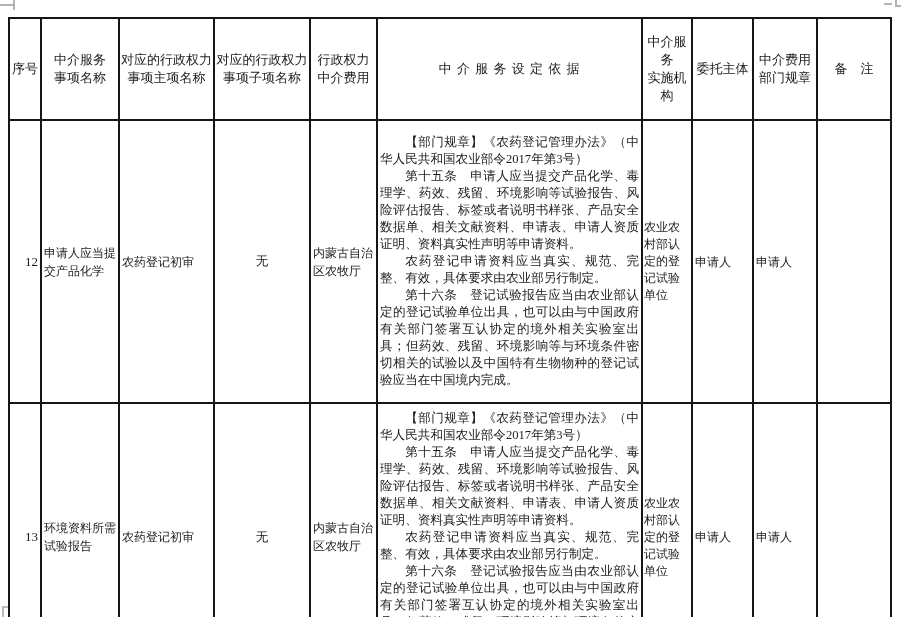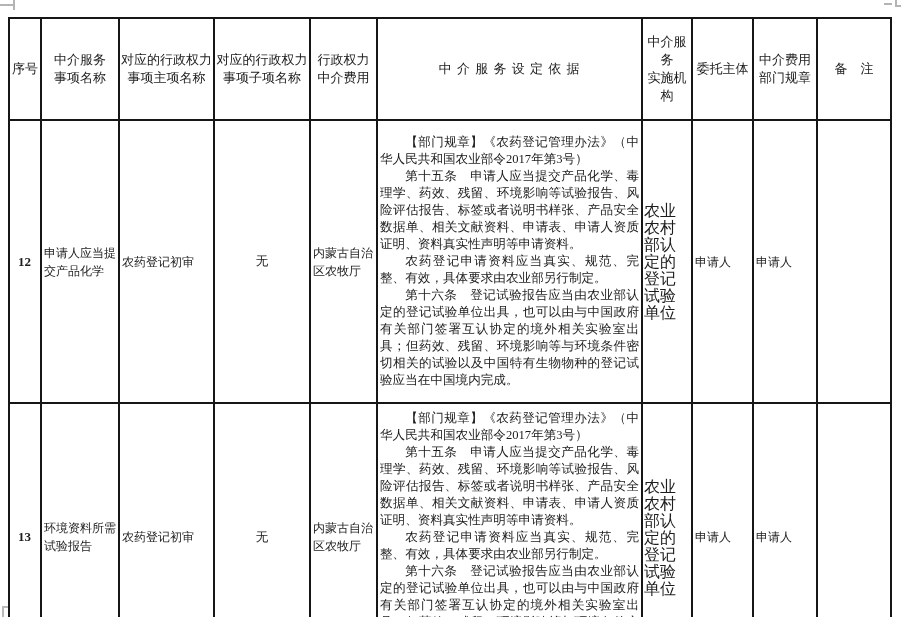--- a/index.html
+++ b/index.html
@@ -39,23 +39,22 @@
   th.hdr {
     font-size: 13px;
     line-height: 18px;
     text-align: center;
     white-space: pre-line;
     padding: 14px 0;
   }
   th.hdr-basis { letter-spacing: 1px; }
   td.c-seq {
     font-size: 13px;
-    text-align: left;
-    padding: 8px;
-    font-weight: bold;
+    text-align: center;
+    padding: 15px;
   }
   td.c-name {
     font-size: 12px;
     line-height: 18px;
     text-align: left;
     padding: 0 2px;
   }
   td.c-center {
     font-size: 12.5px;
     text-align: center;
@@ -66,21 +65,21 @@
     padding: 0 2px;
     text-align: justify;
     text-justify: inter-ideograph;
   }
   td.c-basis p {
     margin: 0;
     text-indent: 2em;
     line-height: 17px;
   }
   td.c-agency {
-    font-size: 16px;
+    font-size: 12px;
     line-height: 17px;
     text-align: left;
     padding: 0 1px;
   }
   td.c-remark { padding: 0; }
   
   .artifact { position: absolute; background: #b4b4b4; }
   .artifact.box {
     background: transparent;
     border-left: 2px solid #b9b9b9;

